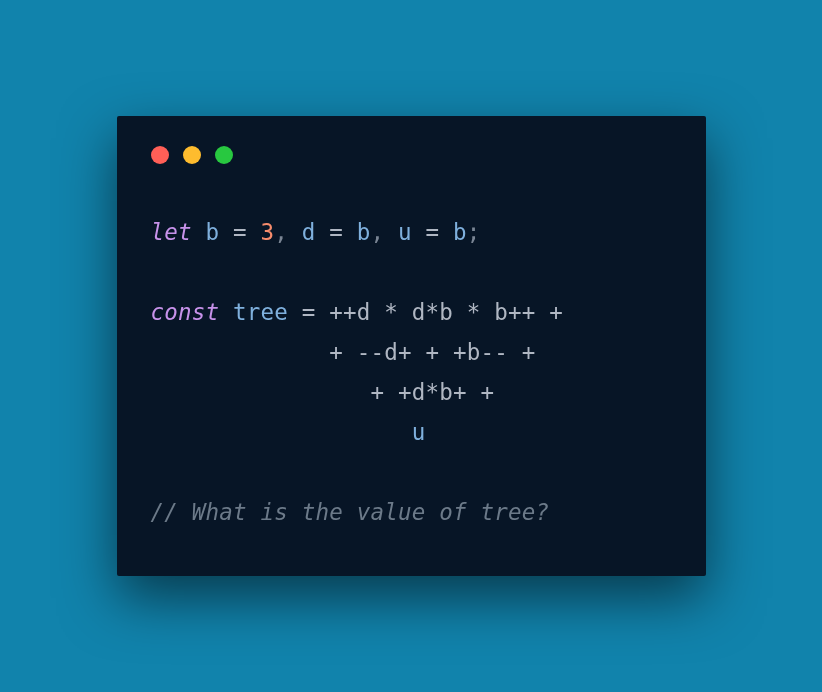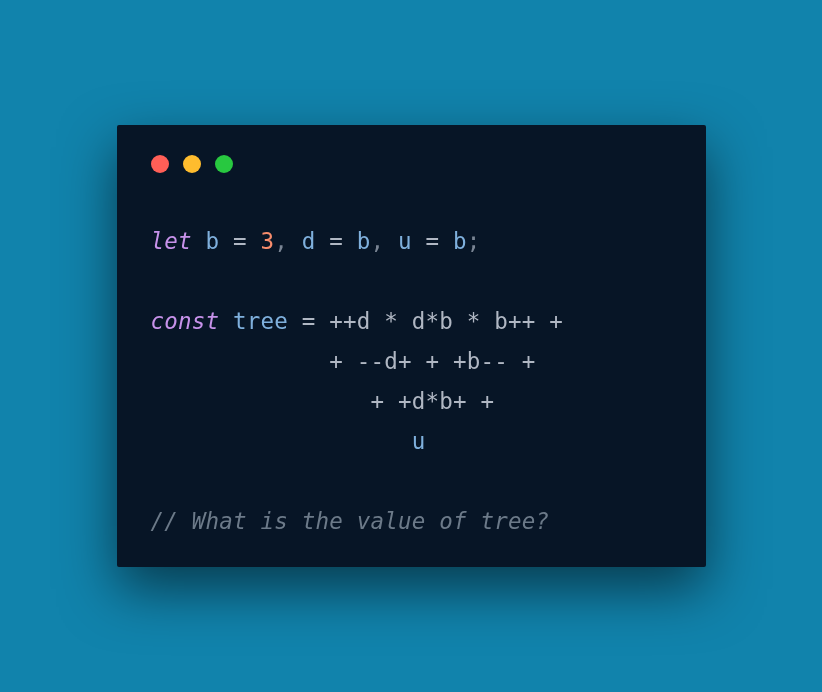--- a/index.html
+++ b/index.html
@@ -7,21 +7,21 @@
   body {
     background: #1183ac;
     font-family: "Menlo", "Consolas", "DejaVu Sans Mono", monospace;
     display: flex;
     align-items: center;
     justify-content: center;
   }
   .window {
     width: 589px;
     background: #071526;
-    padding: 30px 34px 26px 34px;
+    padding: 30px 34px 44px 34px;
     box-shadow: 0 22px 55px rgba(0,0,0,0.55);
     border-radius: 2px;
   }
   .traffic {
     display: flex;
     gap: 14px;
     margin-bottom: 48px;
   }
   .dot {
     width: 18px; height: 18px;

